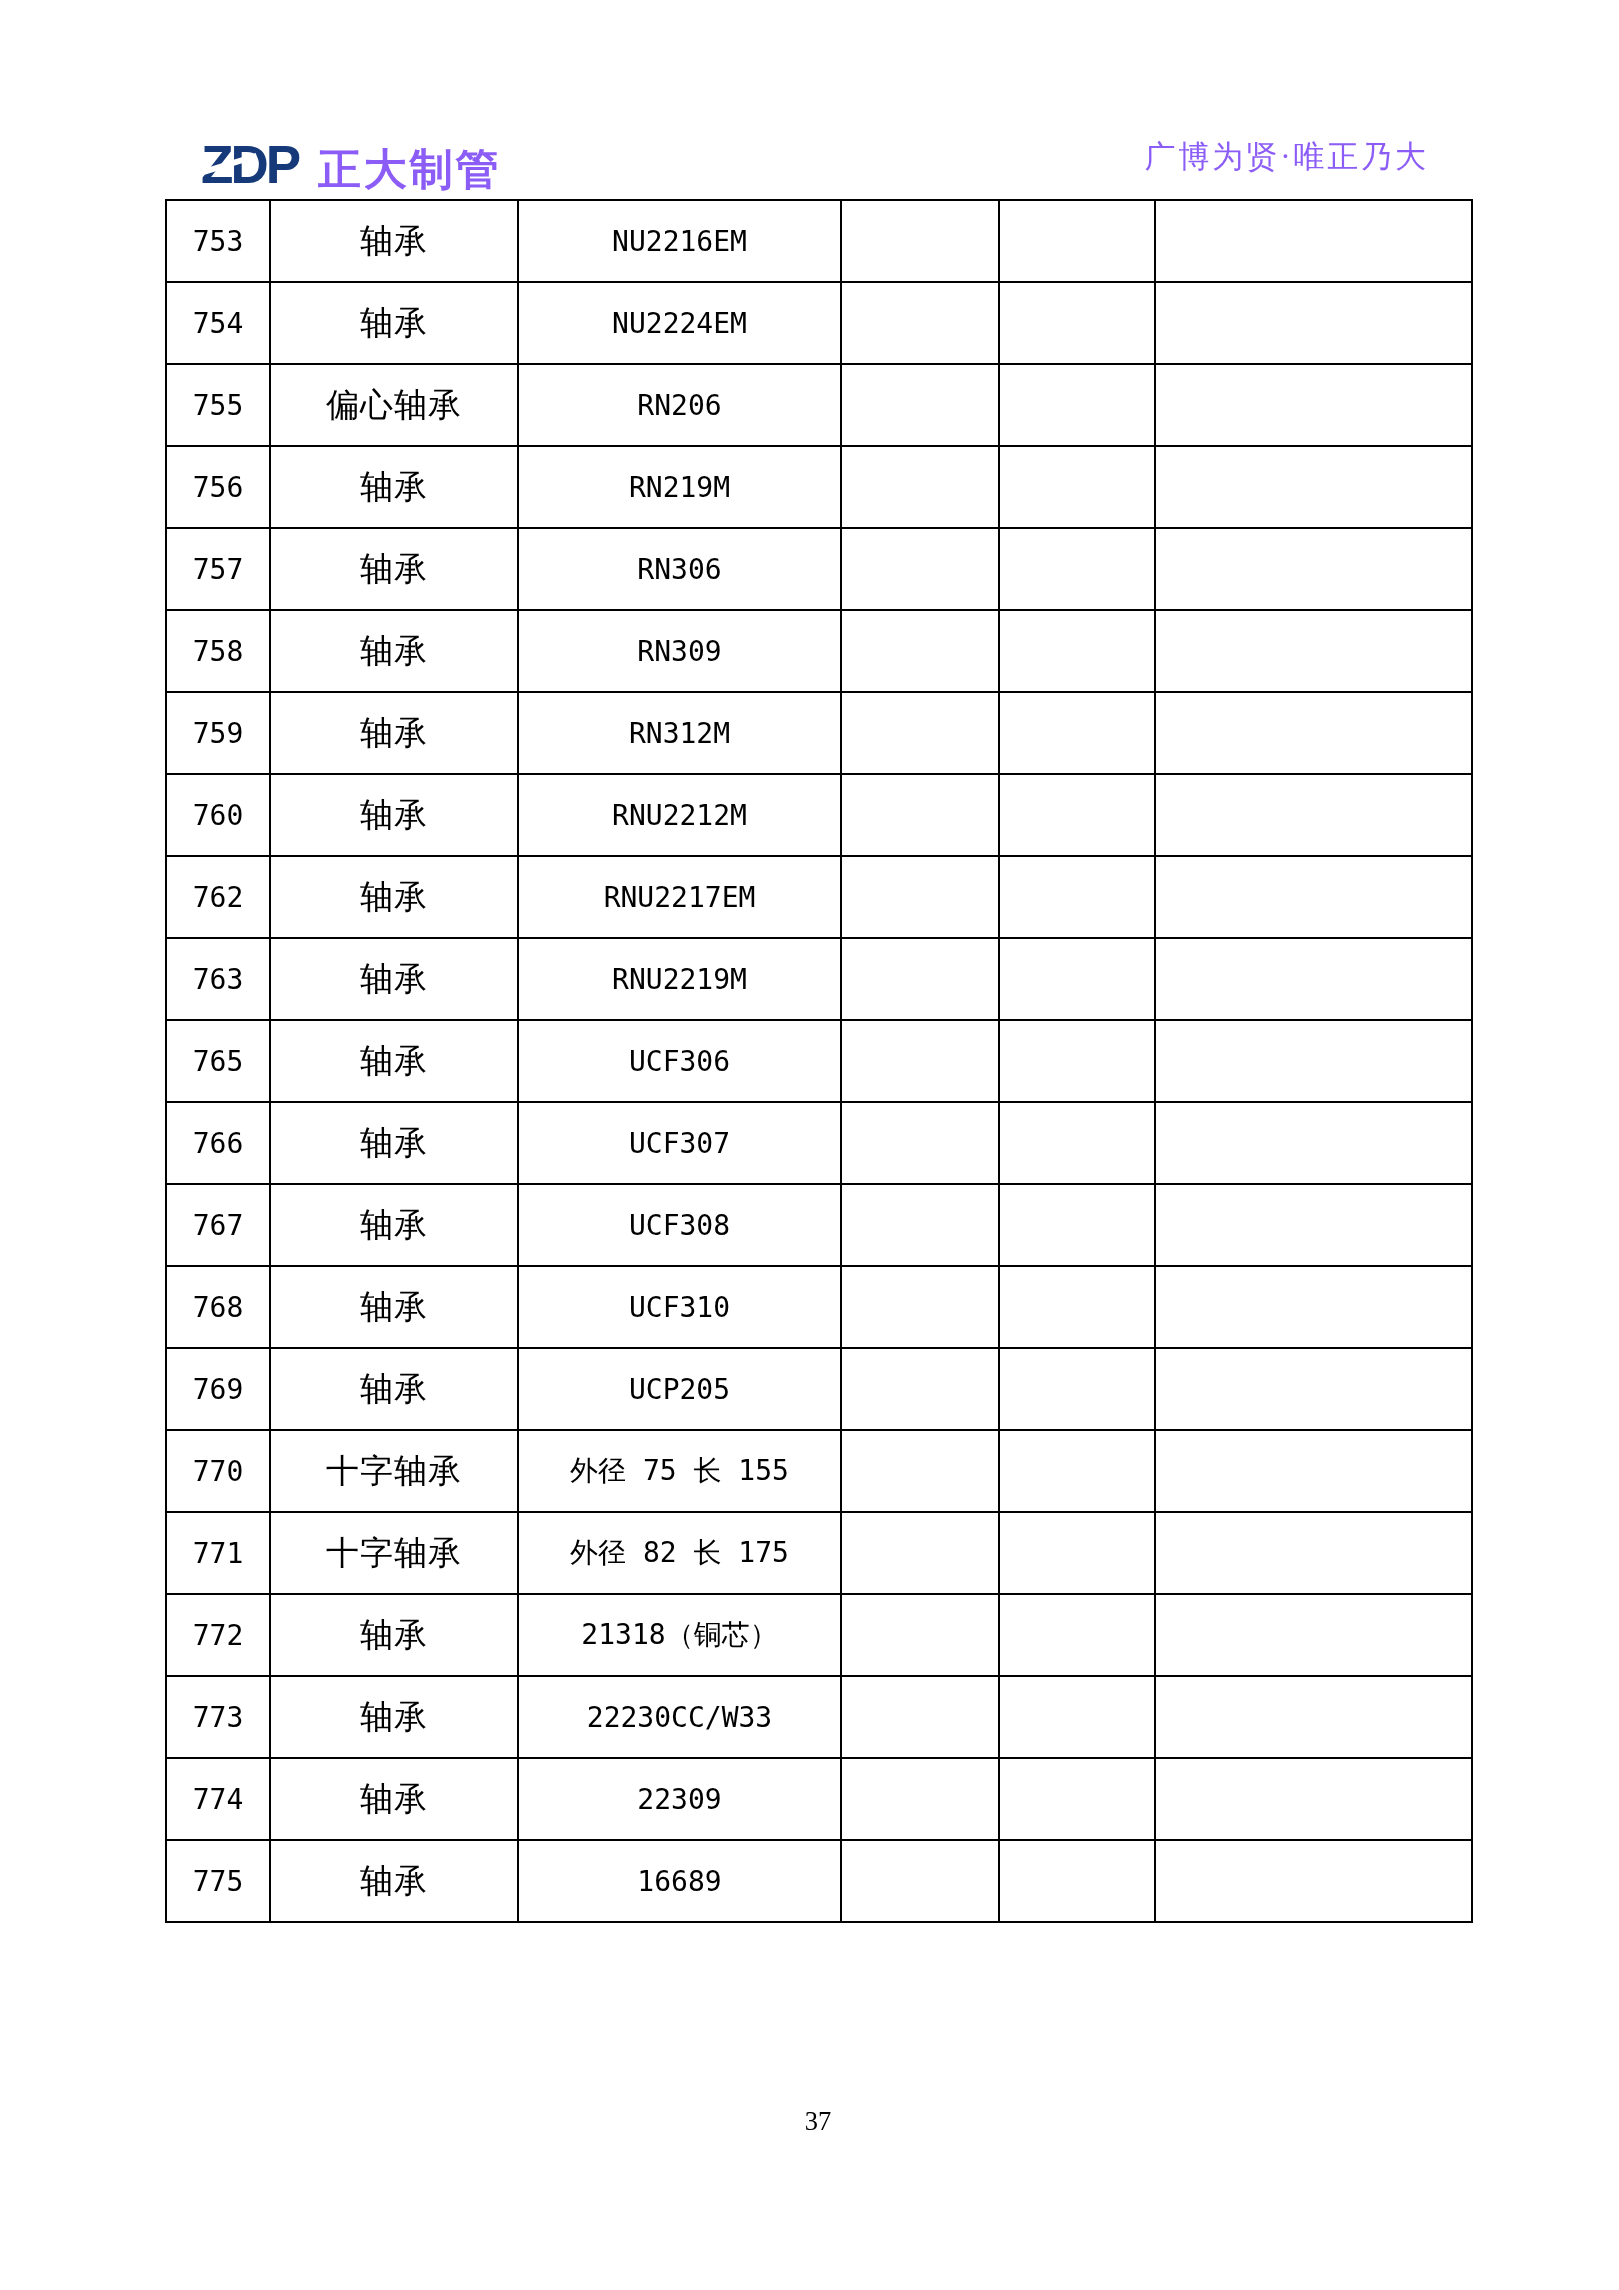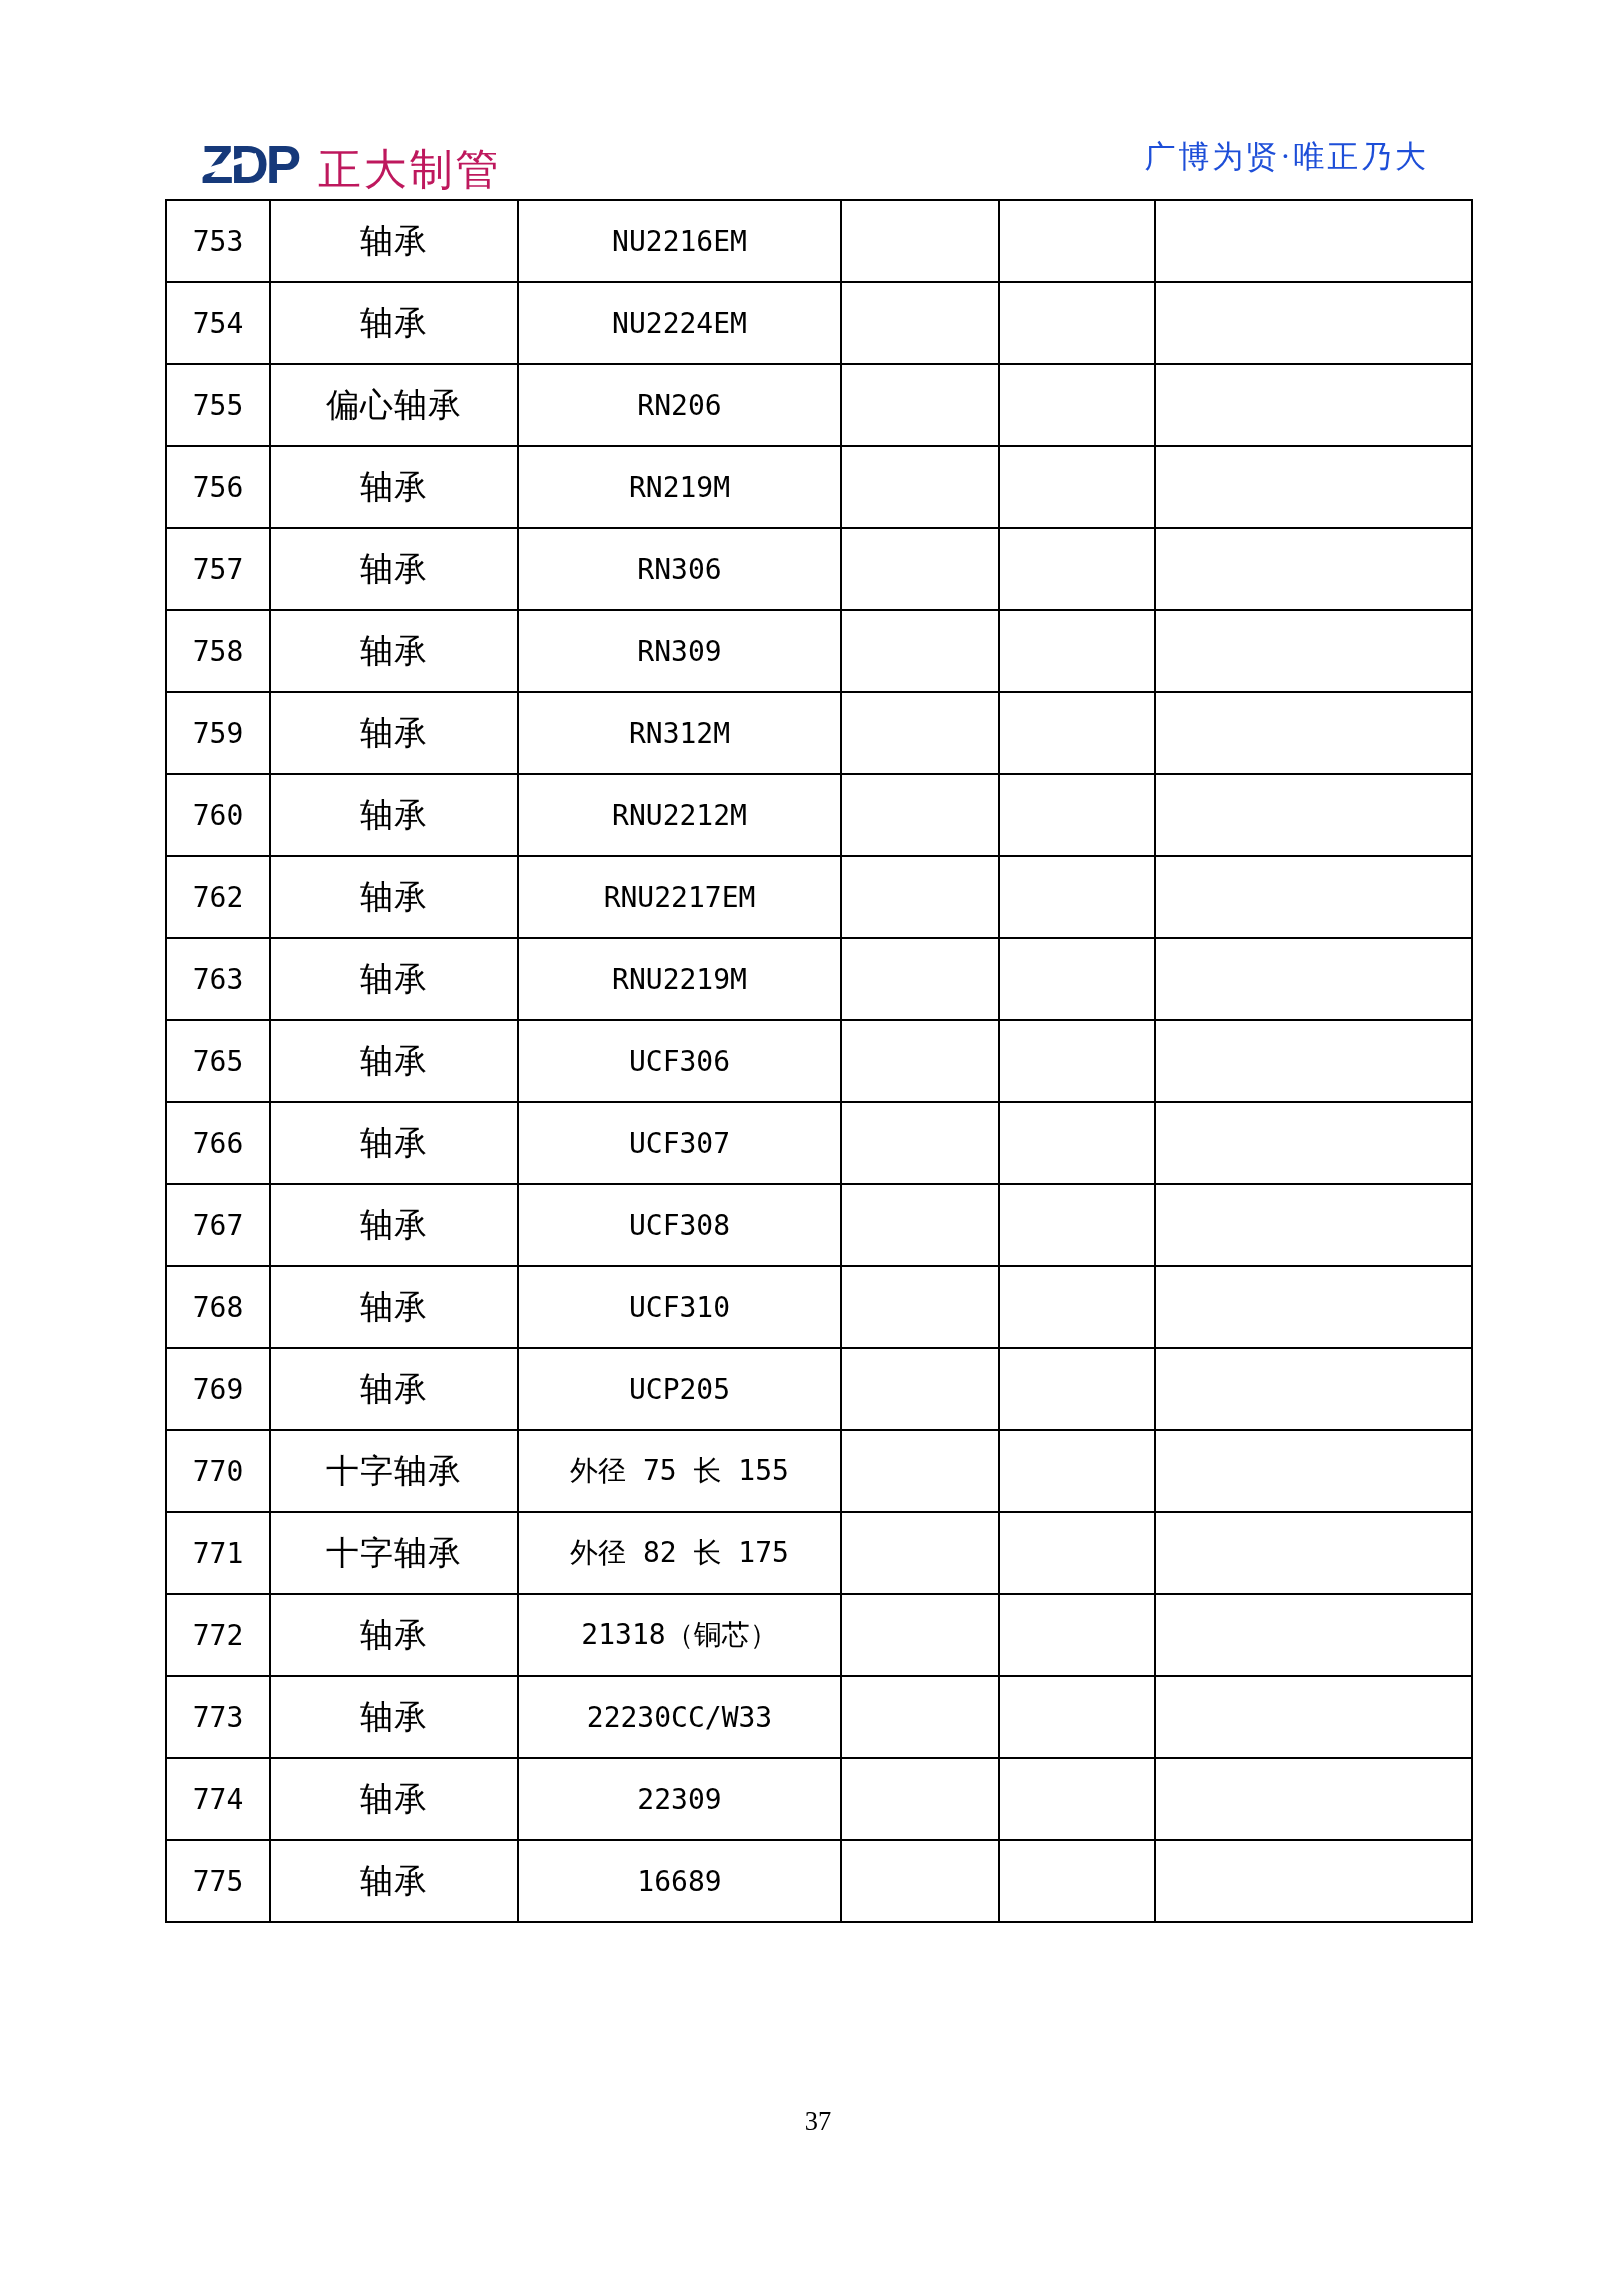--- a/index.html
+++ b/index.html
@@ -35,33 +35,33 @@
   .logo-abbr::after {
     content: "";
     position: absolute;
     left: -5.9px; top: 23.5px;
     width: 63px; height: 5.9px;
     background: #ffffff;
     transform: rotate(-17deg);
   }
   .logo-company {
     font-family: "Liberation Sans", sans-serif;
-    font-weight: 400;
+    font-weight: 700;
     font-size: 43px;
     line-height: 1;
     letter-spacing: 2.9px;
-    color: #be185d;
+    color: #8b5cf6;
   }
   .slogan {
     position: absolute; top: 140px; right: 190px;
     font-family: "Liberation Serif", serif;
     font-size: 31px;
     line-height: 1.1;
     letter-spacing: 2.9px;
-    color: #1d4ed8;
+    color: #8b5cf6;
     white-space: nowrap;
     margin-left: 13px;
   }
 
   
   .parts-table {
     position: absolute; left: 165px; top: 199px;
     width: 1306px;
     border-collapse: collapse;
     table-layout: fixed;

